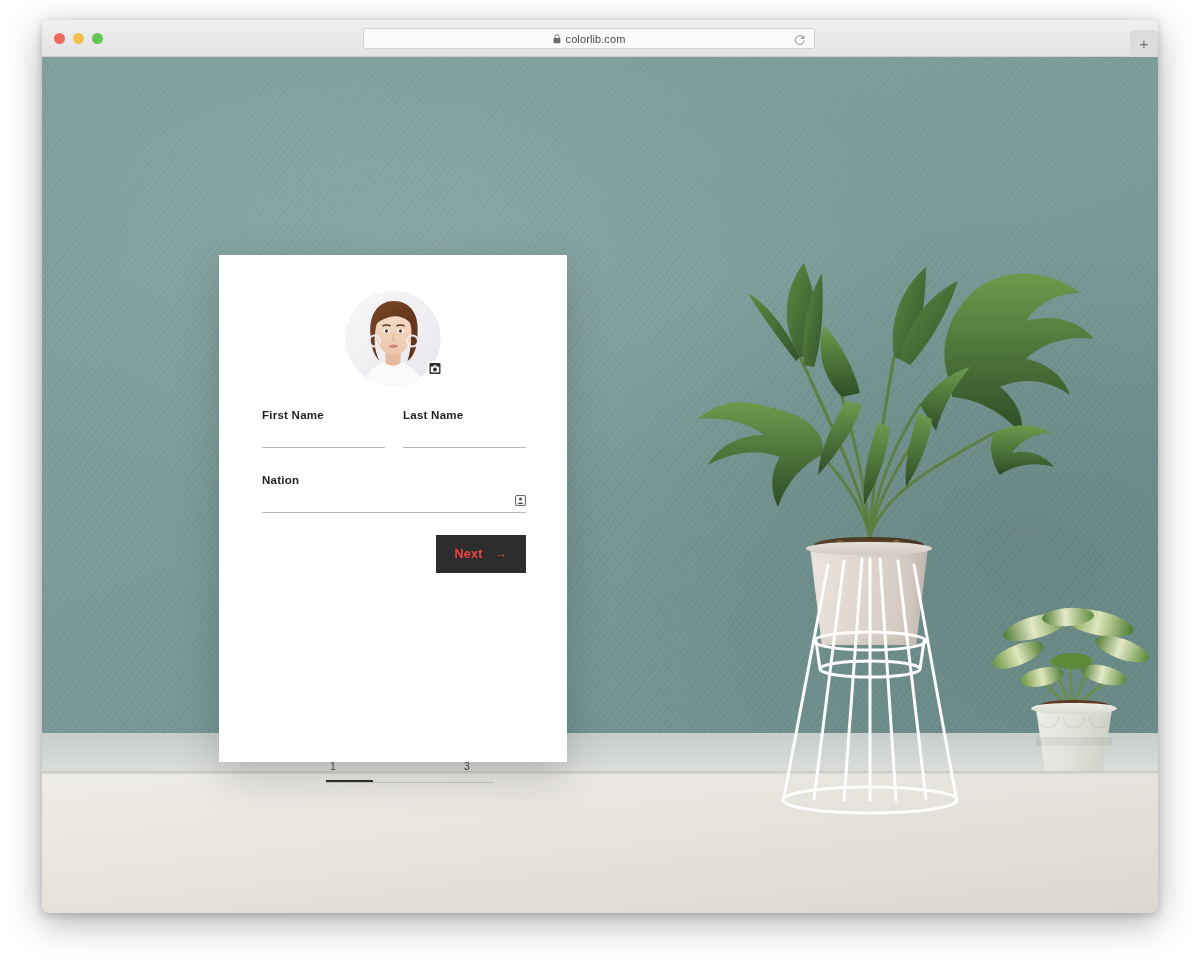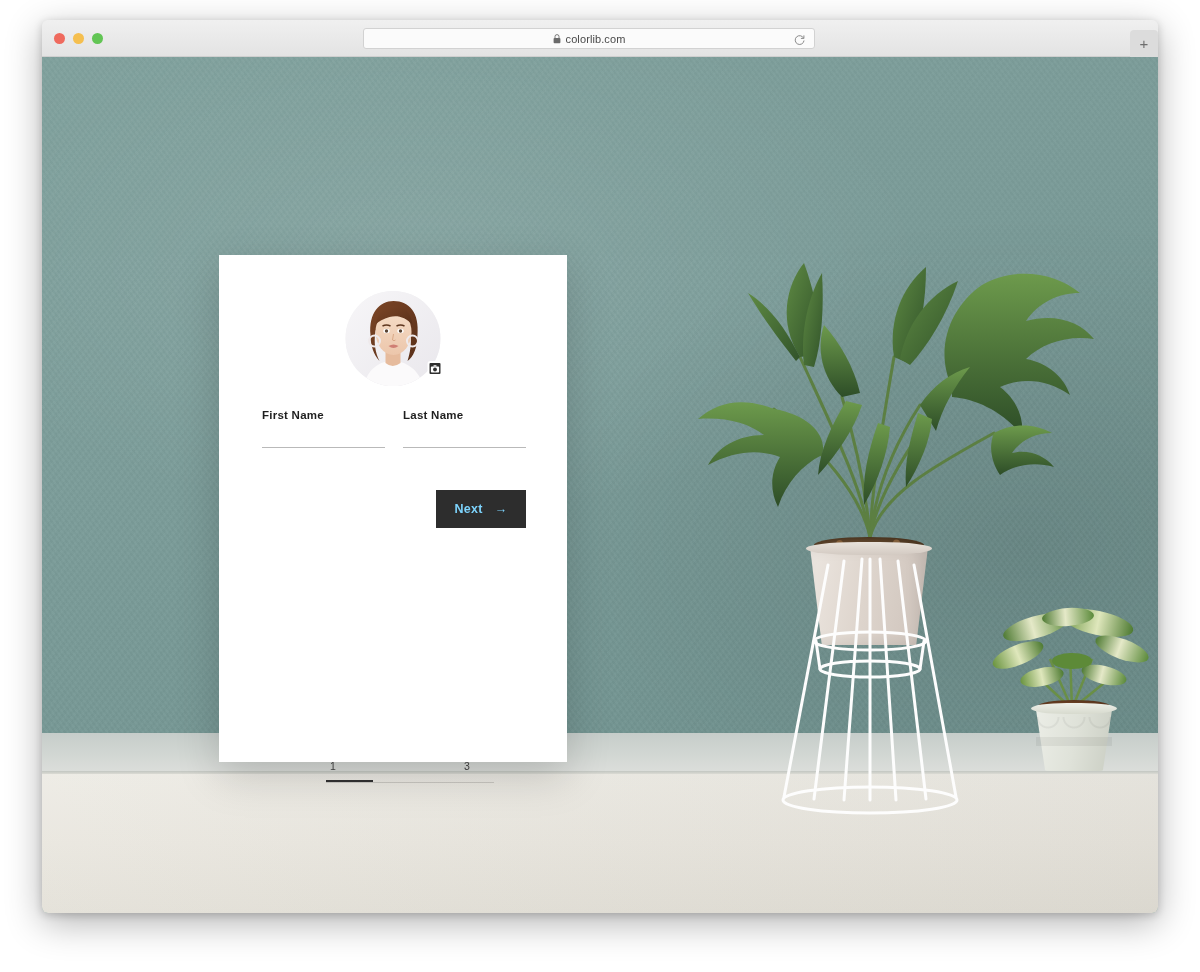--- a/index.html
+++ b/index.html
@@ -299,21 +299,21 @@
     line-height: 0;
   }
 
   .next-row {
     display: flex;
     justify-content: flex-end;
     margin-top: 20px;
   }
   .next-button {
     background: #2d2d2d;
-    color: #7dd3fc;
+    color: #ef4444;
     border: 0;
     width: 90px;
     height: 38px;
     font-family: "Liberation Sans", sans-serif;
     font-size: 12.5px;
     font-weight: 700;
     letter-spacing: 0.3px;
     cursor: pointer;
     display: flex;
     align-items: center;
@@ -587,20 +587,30 @@
           </div>
           <div class="field">
             <input type="text" placeholder="Last Name" style="">
           </div>
         </div>
 
 
 
 
 
+        <div class="field">
+          <input type="text" placeholder="Nation" style="">
+          <span class="field-icon">
+            <svg width="11" height="11" viewBox="0 0 11 11">
+              <rect x="0.6" y="0.6" width="9.8" height="9.8" rx="0.8" fill="none" stroke="#555" stroke-width="1"></rect>
+              <circle cx="5.5" cy="4" r="1.6" fill="#555"></circle>
+              <path d="M2.6 9 C 3 6.9 8 6.9 8.4 9 Z" fill="#555"></path>
+            </svg>
+          </span>
+        </div>
 
         <div class="next-row">
           <button class="next-button">
             <span>Next</span>
             <span>→</span>
           </button>
         </div>
       </div>
     </div>
 

